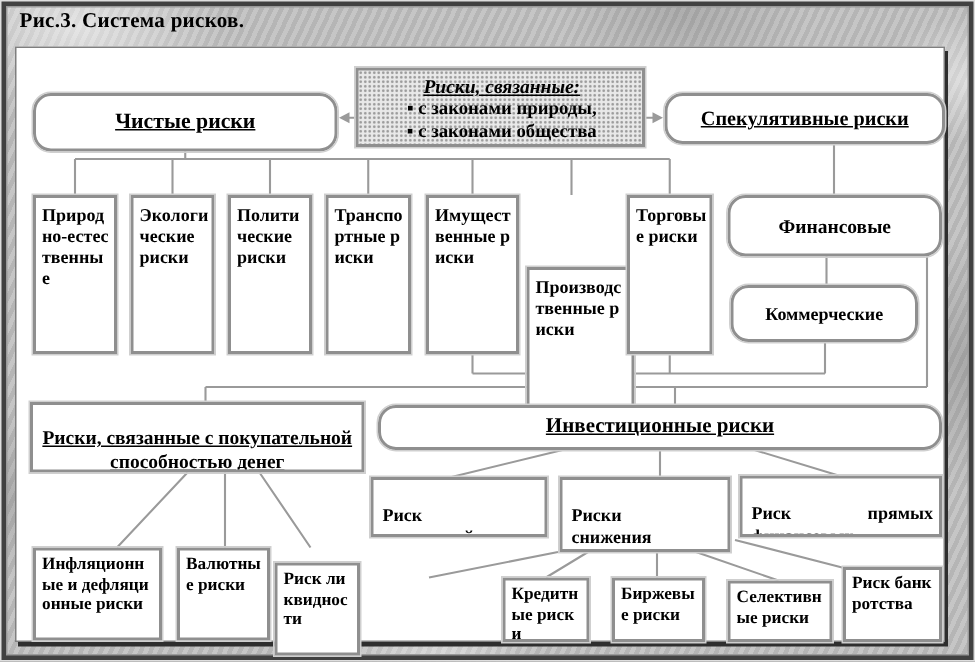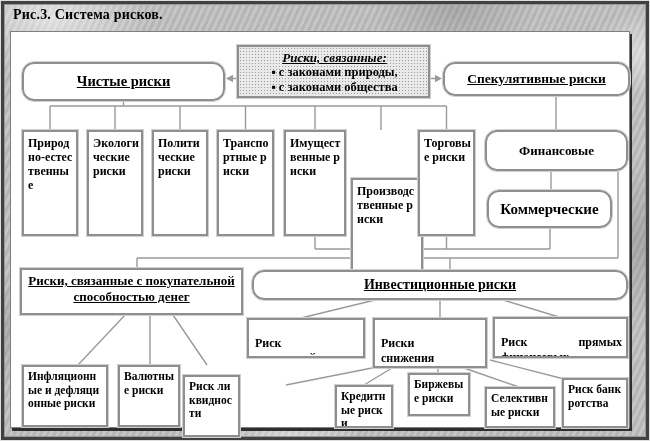--- a/index.html
+++ b/index.html
@@ -37,21 +37,21 @@
   .small{font-size:11.5px;line-height:13.5px;padding:3px 2px 0 4px;word-break:break-all;}
   .mid{font-size:12px;line-height:15px;padding:16px 4px 0 6px;}
   #node-root{
     background-color:#e9e9e9;
     background-image:radial-gradient(#9a9a9a 0.8px, transparent 0.9px);
     background-size:3px 3px;
     font-size:12.5px;line-height:15px;padding:3px 6px 0 8px;
   }
   #node-root .rt-head{display:block;text-align:center;font-style:italic;text-decoration:underline;font-size:13px;}
   #node-root .rt-li{display:block;text-align:center;}
-  #node-money{font-size:13px;line-height:15.5px;text-align:center;padding-top:3px;}
+  #node-money{font-size:13px;line-height:15.5px;text-align:center;padding-top:14px;}
   #node-money span{text-decoration:underline;}
   #node-direct{text-align:justify;}
   #node-yield .yl{display:block;max-width:78px;}
   #node-lost .yl{display:block;max-width:88px;}
 </style>
 </head>
 <body>
 
 <div id="stage">
 
@@ -106,21 +106,21 @@
   <div class="bx narrow" style="left:351px;top:130px;width:72px;height:106px;margin-top:48px;">
     <span>Производственные риски</span>
   </div>
   <div class="bx narrow" style="left:418px;top:130px;width:57px;height:106px;">
     <span>Торговые риски</span>
   </div>
 
   <div class="bx center" style="left:485px;top:130px;width:143px;height:41px;font-size:13px;">
     <span>Финансовые</span>
   </div>
-  <div class="bx center" style="left:487px;top:190px;width:125px;height:38px;font-size:15px;">
+  <div class="bx center" style="left:487px;top:190px;width:125px;height:38px;font-size:12px;">
     <span>Коммерческие</span>
   </div>
 
   <div class="bx" id="node-money" style="left:20px;top:268px;width:223px;height:47px;">
     <span>Риски, связанные с покупательной способностью денег</span>
   </div>
   <div class="bx center" style="left:252px;top:270px;width:376px;height:30px;font-size:14px;">
     <span class="u">Инвестиционные риски</span>
   </div>
 
@@ -140,21 +140,21 @@
   <div class="bx small" style="left:118px;top:365px;width:62px;height:62px;">
     <span>Валютные риски</span>
   </div>
   <div class="bx small" style="left:183px;top:375px;width:57px;height:62px;">
     <span>Риск ликвидности</span>
   </div>
 
   <div class="bx small" style="left:335px;top:385px;width:58px;height:43px;">
     <span>Кредитные риски</span>
   </div>
-  <div class="bx small" style="left:408px;top:373px;width:62px;height:43px;">
+  <div class="bx small" style="left:408px;top:385px;width:62px;height:43px;">
     <span>Биржевые риски</span>
   </div>
   <div class="bx small" style="left:485px;top:387px;width:70px;height:41px;">
     <span>Селективные риски</span>
   </div>
   <div class="bx small" style="left:562px;top:378px;width:66px;height:50px;">
     <span>Риск банкротства</span>
   </div>
 
 </div>

